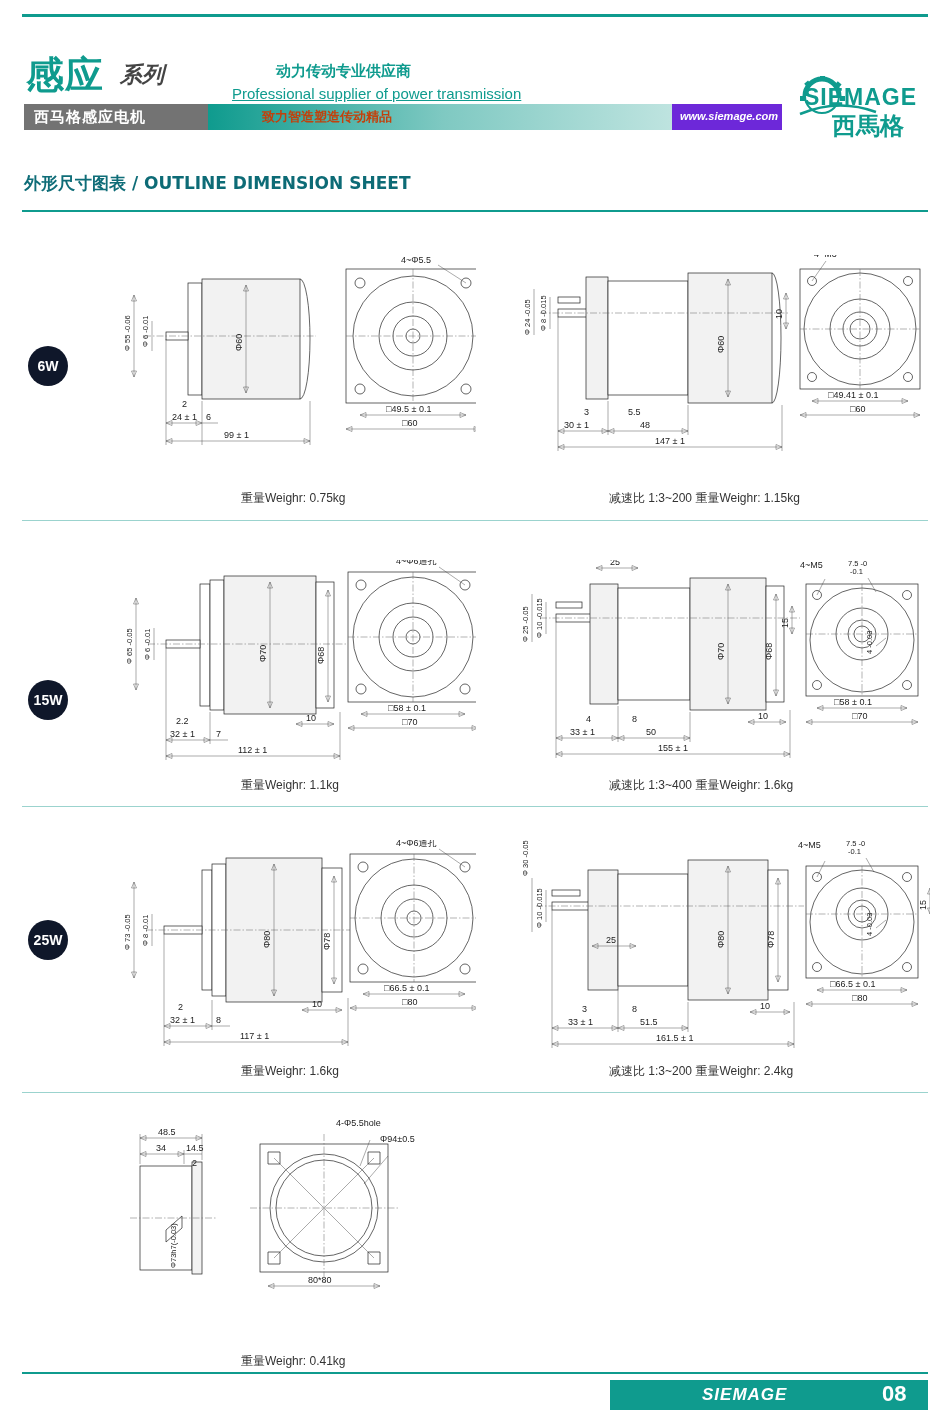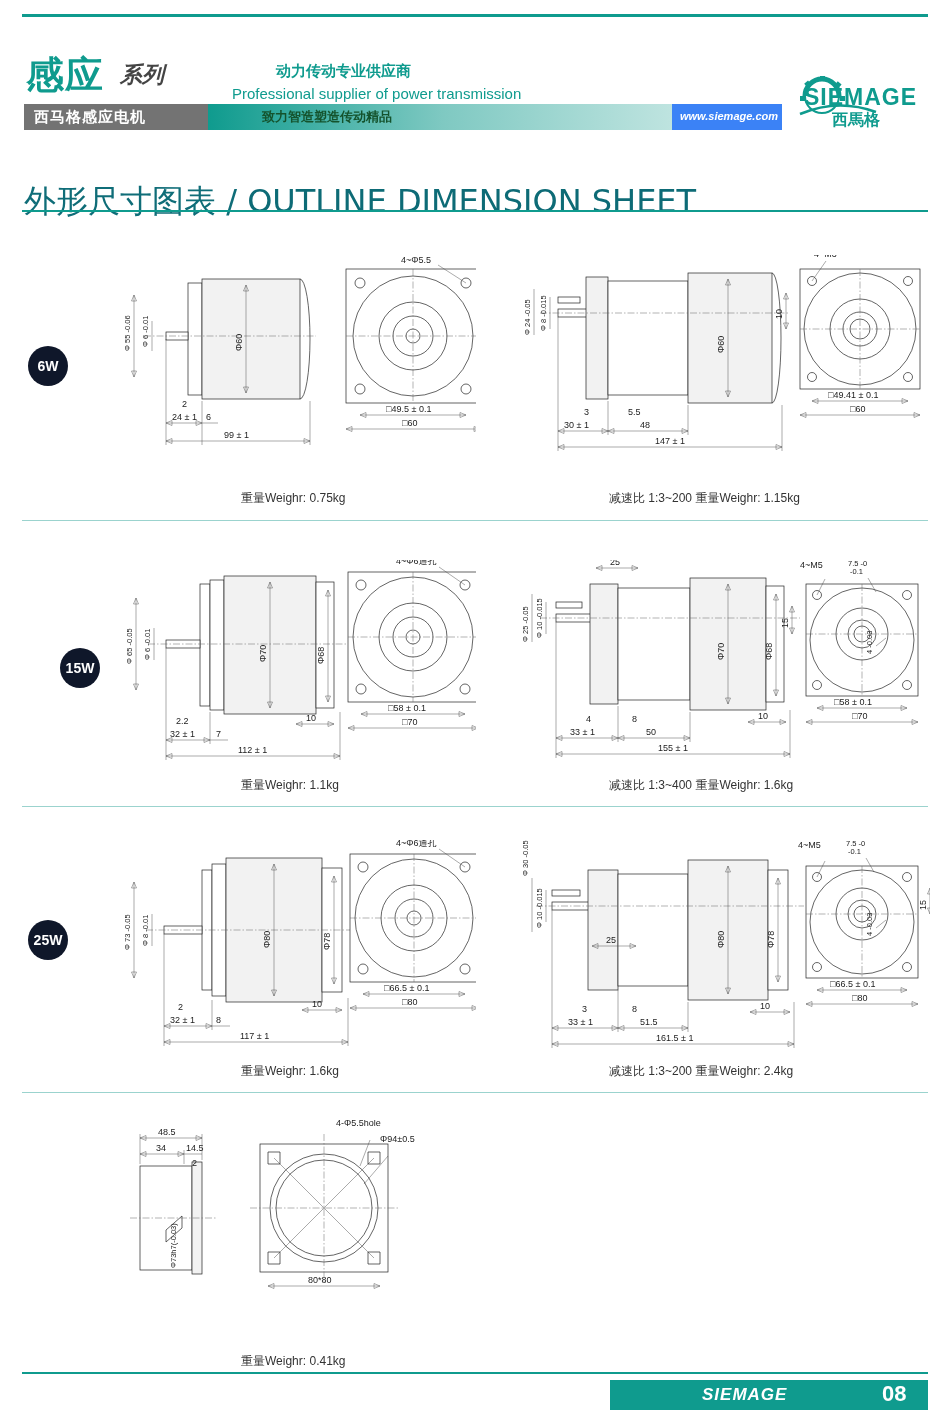--- a/index.html
+++ b/index.html
@@ -34,49 +34,49 @@
     background:#737373;
   }
   .brand-bar span {
     position:absolute; left:10px; top:4px; color:#fff; font-size:15px; font-weight:bold;
     letter-spacing:1px;
   }
   .slogan-cn {
     position:absolute; left:232px; top:32px; font-size:15px; color:#0f9b8e; font-weight:bold;margin-left:44px;
   }
   .slogan-en {
-    position:absolute; left:232px; top:55px; font-size:15px; color:#0f9b8e;
+    position:absolute; left:232px; top:55px; font-size:15px; color:#0f9b8e;text-decoration:underline;
   }
   .grad-bar {
     position:absolute; left:208px; top:74px; width:560px; height:26px;
     background: linear-gradient(90deg, #0f9b8e 0%, #7fc9c2 42%, #d9efec 100%);
   }
   .sub-cn {
-    position:absolute; left:262px; top:78px; font-size:13px; color:#14532d; font-weight:bold;
+    position:absolute; left:262px; top:78px; font-size:13px; color:#c2410c; font-weight:bold;
   }
   .site-chip {
     position:absolute; left:672px; top:74px; width:110px; height:26px;
-    background:#3b82f6;
+    background:#6d28d9;
   }
   .site-chip span {
     position:absolute; left:8px; top:6px; color:#fff; font-size:11px; font-style:italic; font-weight:bold;
   }
   .logo-wrap { position:absolute; left:780px; top:40px; width:150px; height:78px; }
   .logo-text {
     position:absolute; left:24px; top:14px; font-size:23px; font-weight:bold;
     color:#0f9b8e; letter-spacing:1px;
   }
   .logo-cn {
-    position:absolute; left:52px; top:40px; font-size:16px; font-weight:bold;
+    position:absolute; left:52px; top:40px; font-size:24px; font-weight:bold;
     color:#0f9b8e; font-family:"DejaVu Sans", sans-serif;
   }
 
   
   .title {
-    position:absolute; left:24px; top:180px; font-size:32px; font-weight:normal; color:#0f6d78;
+    position:absolute; left:24px; top:172px; font-size:17px; font-weight:bold; color:#0f6d78;
     font-family:"DejaVu Sans", sans-serif;
   }
   .title .en { color:#0d6b76; }
   .title-rule {
     position:absolute; left:22px; top:210px; width:906px; height:2px; background:#0f9b8e;
   }
 
   
   .sec-rule { position:absolute; left:22px; width:906px; height:1px; background:#9bd3ce; }
   .badge {
@@ -282,21 +282,21 @@
         <path class="ln-thin" d="M0 146 l6 -2.5 v5 z M120 146 l-6 -2.5 v5 z" fill="#444"></path>
         <text class="dim" x="50" y="143">□60</text>
       </g>
     </svg>
   </div>
 
   <div class="wnote" style="left:200px; top:490px;">重量Weighr: 0.75kg</div>
   <div class="wnote" style="left:568px; top:490px;">减速比 1:3~200  重量Weighr: 1.15kg</div>
   <div class="sec-rule" style="top:520px;"></div>
 
-  <div class="badge" style="left:28px; top:648px;margin-left:32px;">15W</div>
+  <div class="badge" style="left:28px; top:680px;">15W</div>
 
   <div class="drawing" style="left:96px; top:560px; width:380px; height:212px;">
     <svg width="380" height="212" viewBox="0 0 380 212">
       <g>
         <rect class="fillwhite" x="104" y="24" width="10" height="122"></rect>
         <rect class="fillwhite" x="114" y="20" width="14" height="130"></rect>
         <rect class="fillgray" x="128" y="16" width="92" height="138"></rect>
         <rect class="fillwhite" x="220" y="22" width="18" height="126"></rect>
         <rect class="fillwhite" x="70" y="80" width="34" height="8"></rect>
         <line class="ctr" x1="52" y1="84" x2="252" y2="84"></line>

